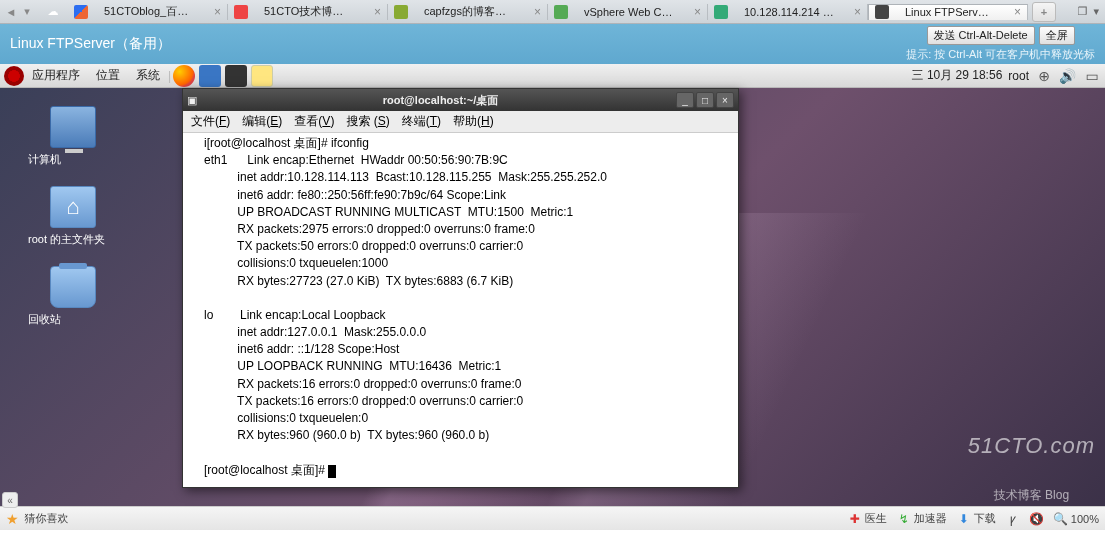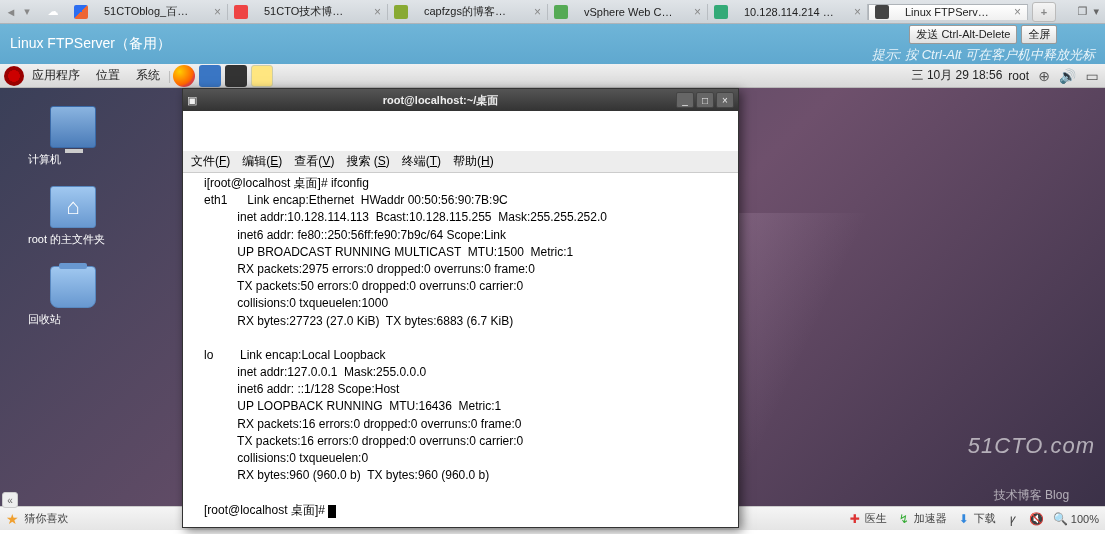--- a/index.html
+++ b/index.html
@@ -22,21 +22,21 @@
 .tab .close { font-size:12px; color:#888; margin-left:4px; }
 .tab .lbl { overflow:hidden; text-overflow:ellipsis; color:#222; }
 .newtab { width:24px; height:20px; background:linear-gradient(#f5f5f5,#e0e0e0); border:1px solid #bbb; border-radius:3px; margin:0 4px; display:flex; align-items:center; justify-content:center; color:#888; font-weight:bold; }
 .winctrl { margin-left:auto; display:flex; gap:6px; padding:0 6px; color:#666; font-size:11px; }
 
 
 .titlerow { height:40px; background:linear-gradient(#6fb5d8,#5fa8cf); display:flex; align-items:center; padding:0 10px; color:#fff; font-size:14px; }
 .titlerow .right { margin-left:auto; display:flex; flex-direction:column; align-items:center; gap:2px; }
 .titlerow .btns { display:flex; gap:4px; }
 .titlerow button { font-size:11px; padding:1px 6px; background:linear-gradient(#fefefe,#e0e0e0); border:1px solid #999; border-radius:2px; color:#222; cursor:pointer; }
-.titlerow .hint { font-size:13px; color:#e8f4fa;font-style:italic; }
+.titlerow .hint { font-size:11px; color:#e8f4fa; }
 
 
 .gnome-panel { height:24px; background:linear-gradient(#f0f0f0,#d8d8d8); border-bottom:1px solid #b8b8b8; display:flex; align-items:center; font-size:12px; color:#222; padding:0 4px; }
 .gnome-panel .rh { width:20px; height:20px; background:radial-gradient(circle,#c00 40%,#900 42%); border-radius:50%; }
 .gnome-panel .menu { padding:0 8px; cursor:pointer; }
 .gnome-panel .pipe { color:#bbb; }
 .gnome-panel .appicon { width:22px; height:22px; margin:0 2px; display:flex; align-items:center; justify-content:center; border-radius:3px; }
 .gnome-panel .firefox { background:radial-gradient(circle at 30% 30%,#ffcc00,#ff6600 60%,#d44 70%); border-radius:50%; }
 .gnome-panel .fm { background:#3a76c4; border-radius:3px; }
 .gnome-panel .term { background:#333; border-radius:3px; }
@@ -56,21 +56,21 @@
 .dicon.home .box::after { content:"⌂"; position:absolute; inset:0; display:flex; align-items:center; justify-content:center; font-size:22px; color:#fff; }
 .dicon.trash .box { background:linear-gradient(#a0c8f0,#6898d0); border:1px solid #5888c0; border-radius:4px 4px 8px 8px; position:relative; }
 .dicon.trash .box::before { content:""; position:absolute; top:-4px; left:8px; right:8px; height:6px; background:#6898d0; border-radius:2px; }
 
 
 .termwin { position:absolute; left:182px; top:0; width:557px; background:#fff; border:1px solid #333; box-shadow:3px 3px 10px rgba(0,0,0,0.5); }
 .termwin .tbar { height:22px; background:linear-gradient(#555,#333); display:flex; align-items:center; padding:0 4px; color:#eee; font-size:11px; }
 .termwin .tbar .ttl { flex:1; text-align:center; font-weight:bold; }
 .termwin .tbar .wbtns { display:flex; gap:2px; }
 .termwin .tbar .wbtn { width:18px; height:16px; background:#666; border:1px solid #444; border-radius:2px; display:flex; align-items:center; justify-content:center; font-size:10px; cursor:pointer; }
-.termwin .menubar { height:22px; background:#ededed; border-bottom:1px solid #ccc; display:flex; align-items:center; font-size:12px; padding:0 4px; gap:4px;margin-top:40px; }
+.termwin .menubar { height:22px; background:#ededed; border-bottom:1px solid #ccc; display:flex; align-items:center; font-size:12px; padding:0 4px; gap:4px; }
 .termwin .menubar .m { padding:0 4px; cursor:pointer; }
 .termwin .menubar .u { text-decoration:underline; }
 .termwin .body { background:#fff; color:#000; font-family:"Courier New",monospace; font-size:12px; padding:2px 21px 8px; white-space:pre; line-height:1.35;border-radius:7px; }
 .cursor { display:inline-block; width:8px; height:13px; background:#000; vertical-align:text-bottom; }
 
 
 .watermark { position:absolute; right:10px; bottom:2px; color:rgba(255,255,255,0.6); font-family:Georgia,serif; text-align:center; pointer-events:none; }
 .watermark .l1 { font-size:22px; font-style:italic; letter-spacing:1px; }
 .watermark .l2 { font-size:12px;margin-top:28px; }
 

